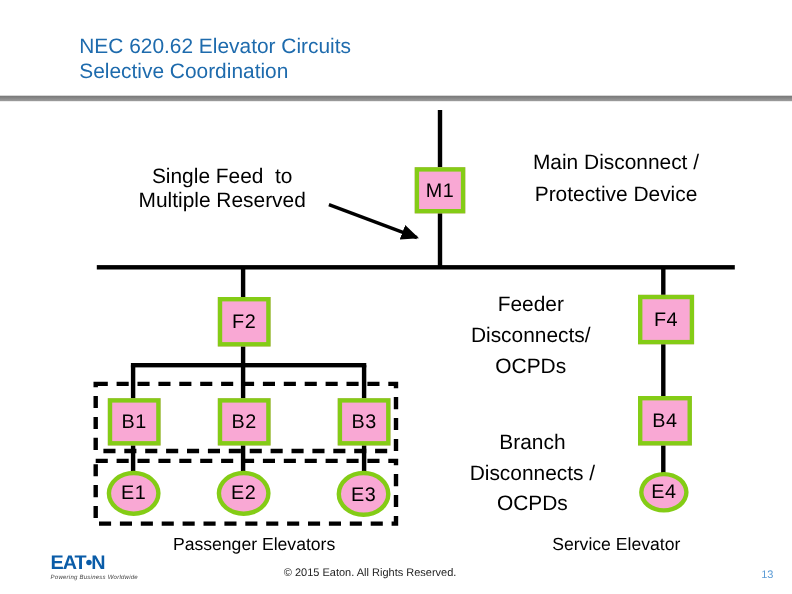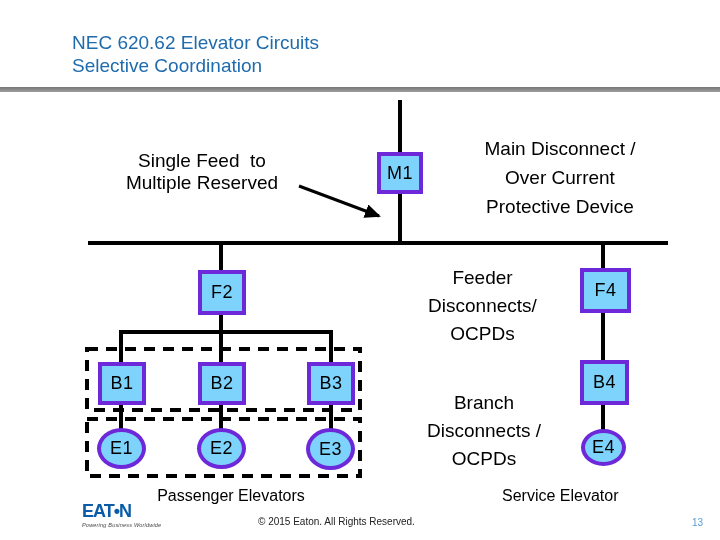--- a/index.html
+++ b/index.html
@@ -10,31 +10,31 @@
   .title {
     position:absolute; left:72px; top:31px;
     font-size:19px; line-height:23px; color:#1E6BAD;
   }
   .divider {
     position:absolute; left:0; top:87px; width:720px; height:5px;
     background:linear-gradient(#767676,#9e9e9e);
   }
   .line { position:absolute; background:#000; }
   .node {
-    position:absolute; box-sizing:border-box; border:4px solid #6d28d9;
-    background:#7dd3fc; display:flex; align-items:center; justify-content:center;
+    position:absolute; box-sizing:border-box; border:4px solid #84cc16;
+    background:#f9a8d4; display:flex; align-items:center; justify-content:center;
     font-size:18px; letter-spacing:0.5px;
   }
   .enode { border-radius:50%; }
   .anno { position:absolute; text-align:center; font-size:19px; color:#000; }
   .anno div { white-space:pre; }
   .overlay { position:absolute; left:0; top:0; pointer-events:none; }
   .bottom-label { position:absolute; top:487px; font-size:16px; }
   .logo {
-    position:absolute; left:46px; top:501px; width:120px;margin-left:36px;
+    position:absolute; left:46px; top:501px; width:120px;
   }
   .logo-word {
     color:#0A5CA8; font-weight:900; font-size:18px; letter-spacing:-1px;
     line-height:20px; font-family:"Liberation Sans", sans-serif;
   }
   .logo-tagline {
     font-size:5.5px; font-style:italic; color:#444; margin-top:1px; letter-spacing:0.2px;
   }
   .copyright {
     position:absolute; left:258px; top:516px; width:180px; text-align:left;
@@ -95,21 +95,20 @@
   <div class="node enode" style="left:306px;top:428px;width:49px;height:42px">E3</div>
   <div class="node enode" style="left:581px;top:429px;width:45px;height:37px">E4</div>
 
   <div class="anno" style="left:93px;top:150px;width:218px;line-height:22px">
     <div>Single Feed  to</div>
     <div>Multiple Reserved</div>
   </div>
 
   <div class="anno" style="left:448px;top:134px;width:224px;line-height:29px">
     <div>Main Disconnect /</div>
-    <div>Over Current</div>
     <div>Protective Device</div>
   </div>
 
   <div class="anno" style="left:405px;top:264px;width:155px;line-height:28px">
     <div>Feeder</div>
     <div>Disconnects/</div>
     <div>OCPDs</div>
   </div>
 
   <div class="anno" style="left:403px;top:389px;width:162px;line-height:28px">

